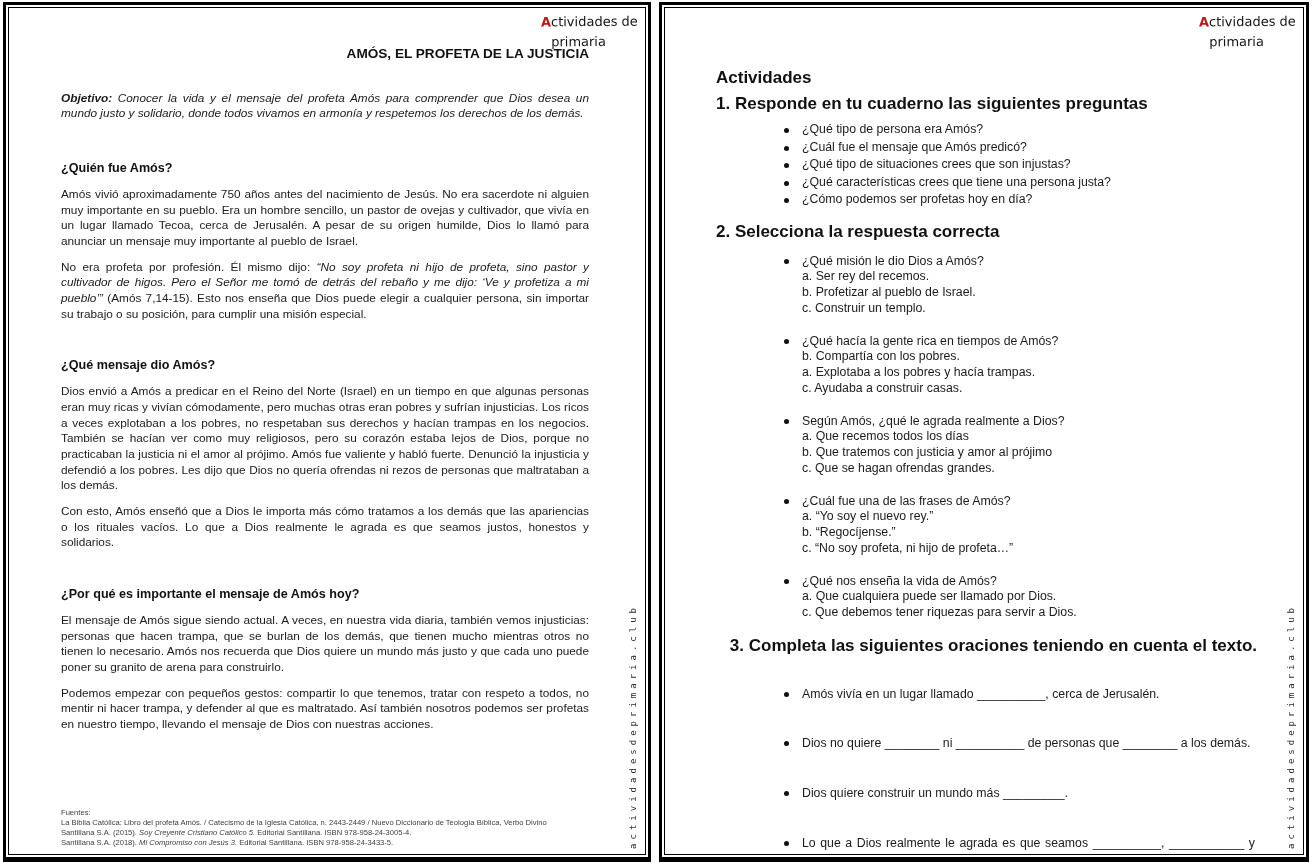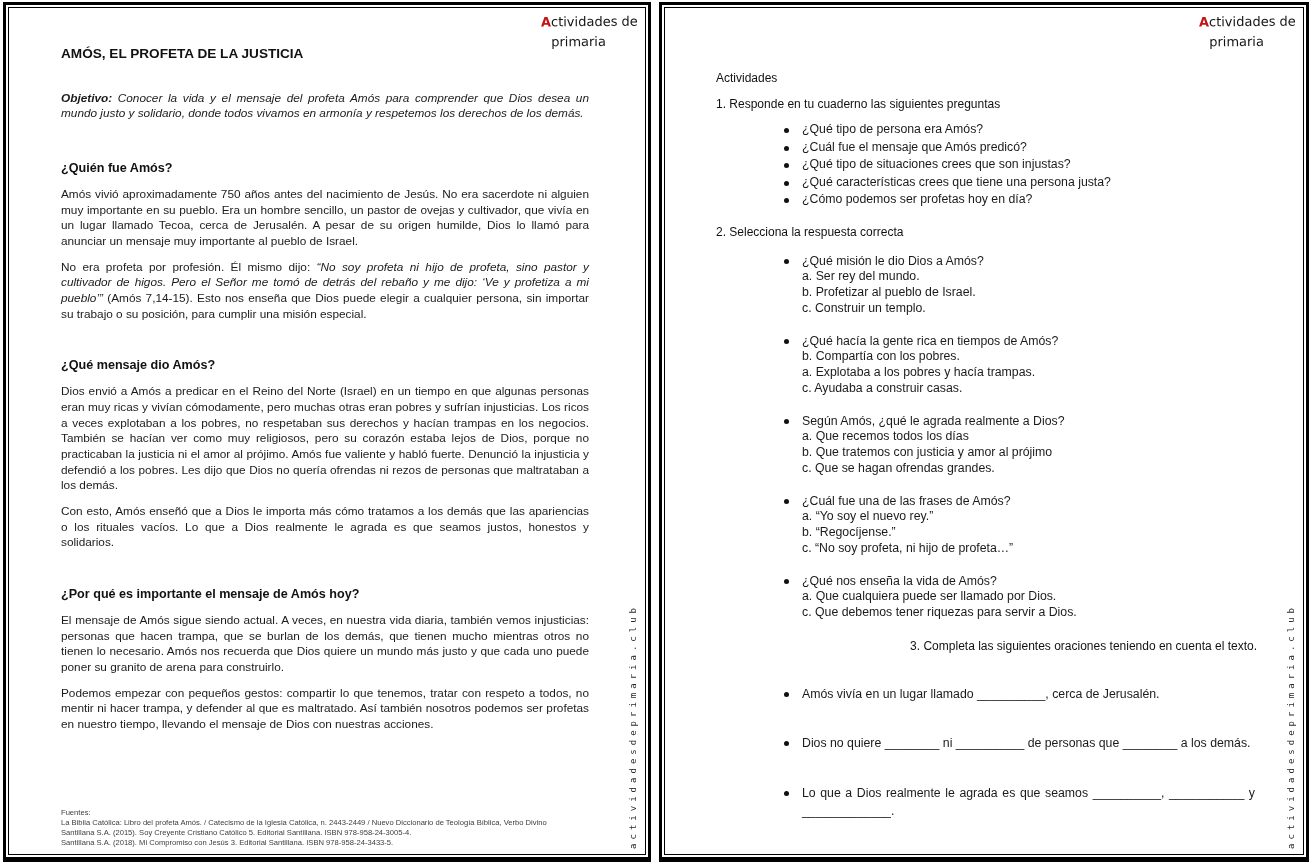--- a/index.html
+++ b/index.html
@@ -31,38 +31,38 @@
   .watermark{
     position:absolute;bottom:5px;right:7px;
     writing-mode:vertical-rl;transform:rotate(180deg);
     font-family:"DejaVu Sans Mono", monospace;font-size:9px;letter-spacing:4px;
     color:#2b2b2b;white-space:nowrap;
   }
 
   
   .lcontent{padding:26px 56px 0 52px;font-size:11.8px;line-height:15.7px;}
   .doc-title{
-    text-align:left;font-weight:bold;font-size:13.6px;margin:12px 0 0 0;color:#111;
+    text-align:right;font-weight:bold;font-size:13.6px;margin:12px 0 0 0;color:#111;
   }
   .objetivo{font-style:italic;text-align:justify;margin-top:29px;}
   .objetivo b{font-weight:bold;}
   .lheading{font-weight:bold;font-size:12.6px;margin:36px 0 0 0;color:#111;}
   .lheading.first{margin-top:39px;}
   .lpara{text-align:justify;margin:10px 0 0 0;}
   .lpara .it{font-style:italic;}
 
   .sources{
     position:absolute;left:52px;right:40px;bottom:6px;
     font-size:7.6px;line-height:10px;color:#3c3c3c;
   }
-  .sources .it{}
+  .sources .it{font-style:italic;}
 
   
   .rcontent{padding:60px 46px 0 51px;font-size:12.3px;line-height:16px;}
-  .rheading{font-weight:normal;font-size:12px;color:#111;margin:0;}
+  .rheading{font-weight:bold;font-size:17px;color:#111;margin:0;}
   .rheading.h-act{margin-top:2px;}
   .rheading.h1{margin-top:10px;}
   .rheading.h2{margin-top:15px;}
   .rheading.h3{margin-top:17px;text-align:right;}
 
   ul.dotlist{list-style:none;margin:9px 0 0 0;padding:0 0 0 66px;}
   ul.dotlist li{position:relative;padding-left:20px;}
   ul.dotlist li::before{
     content:"";position:absolute;left:2px;top:7px;width:5px;height:5px;border-radius:50%;background:#111;
   }
@@ -137,21 +137,21 @@
         <li>¿Cuál fue el mensaje que Amós predicó?</li>
         <li>¿Qué tipo de situaciones crees que son injustas?</li>
         <li>¿Qué características crees que tiene una persona justa?</li>
         <li>¿Cómo podemos ser profetas hoy en día?</li>
       </ul>
 
       <div class="rheading h2">2. Selecciona la respuesta correcta</div>
 
       <div class="qblock">
         <div class="qline">¿Qué misión le dio Dios a Amós?</div>
-        <div class="opt">a. Ser rey del mundo.</div>
+        <div class="opt">a. Ser rey del recemos.</div>
         <div class="opt">b. Profetizar al pueblo de Israel.</div>
         <div class="opt">c. Construir un templo.</div>
       </div>
 
       <div class="qblock">
         <div class="qline">¿Qué hacía la gente rica en tiempos de Amós?</div>
         <div class="opt">b. Compartía con los pobres.</div>
         <div class="opt">a. Explotaba a los pobres y hacía trampas.</div>
         <div class="opt">c. Ayudaba a construir casas.</div>
       </div>
@@ -173,20 +173,21 @@
       <div class="qblock last">
         <div class="qline">¿Qué nos enseña la vida de Amós?</div>
         <div class="opt">a. Que cualquiera puede ser llamado por Dios.</div>
         <div class="opt">c. Que debemos tener riquezas para servir a Dios.</div>
       </div>
 
       <div class="rheading h3">3. Completa las siguientes oraciones teniendo en cuenta el texto.</div>
       <ul class="dotlist list-a3">
         <li>Amós vivía en un lugar llamado __________, cerca de Jerusalén.</li>
         <li>Dios no quiere ________ ni __________ de personas que ________ a los demás.</li>
+        <li>Dios quiere construir un mundo más _________.</li>
         <li>Lo que a Dios realmente le agrada es que seamos __________, ___________ y _____________.</li>
         <li>Algunas personas se hacen ver como muy ___________ pero sus corazones están lejos de Dios.</li>
       </ul>
     </div>
 
     <div class="watermark">actividadesdeprimaria.club</div>
   </div>
 </div>
 
 </body></html>

